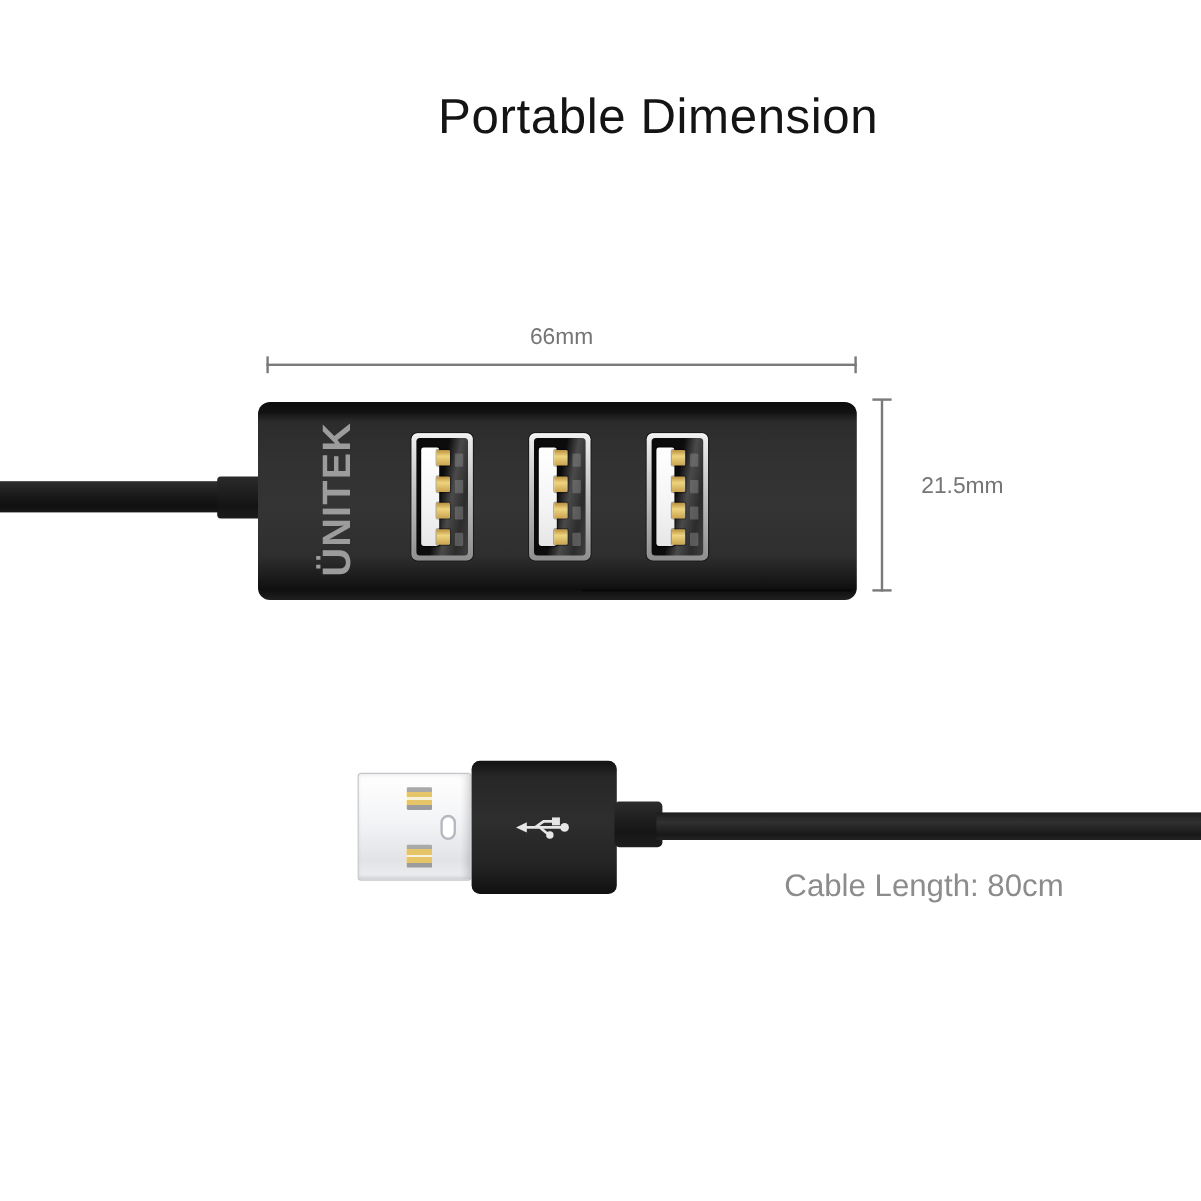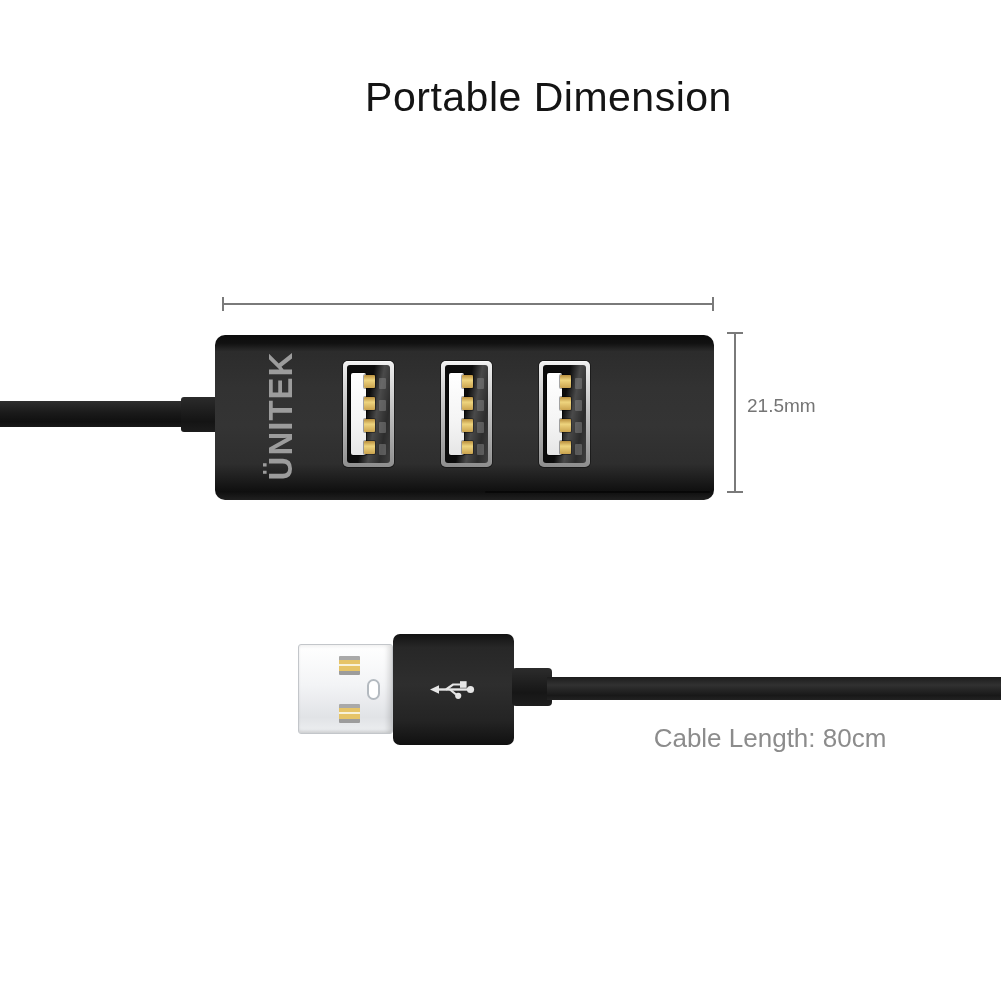--- a/index.html
+++ b/index.html
@@ -22,21 +22,21 @@
   .dim-label{color:#757575;font-size:19px;}
   .dim-w-label{left:222px;top:271px;width:492px;text-align:center;}
   .dim-w-line{left:222px;top:303px;width:492px;height:2px;background:#7a7a7a;}
   .tick-v{width:2px;height:14px;background:#7a7a7a;top:297px;}
   .tick-v.left{left:222px;}
   .tick-v.right{left:712px;}
   .dim-h-line{left:734px;top:333px;width:2px;height:160px;background:#7a7a7a;}
   .tick-h{width:16px;height:2px;background:#7a7a7a;left:727px;}
   .tick-h.top{top:332px;}
   .tick-h.bottom{top:491px;}
-  .dim-h-label{left:747px;top:395px;width:110px;text-align:left;}
+  .dim-h-label{left:747px;top:395px;width:110px;text-align:center;}
 
   
   .hub-cable{
     left:0;top:401px;width:184px;height:26px;
     background:linear-gradient(180deg,#2f2f2f 0%,#1a1a1a 45%,#101010 80%,#191919 100%);
   }
   .hub-cable-relief{
     left:181px;top:397px;width:37px;height:35px;border-radius:3px;
     background:linear-gradient(180deg,#2b2b2b 0%,#141414 70%,#1c1c1c 100%);
   }
@@ -121,20 +121,21 @@
     color:#8c8c8c;font-size:26px;
   }
 </style>
 </head>
 <body>
 
 <div class="stage">
 
   <h1 class="title">Portable Dimension</h1>
 
+  <div class="abs dim-label dim-w-label">66mm</div>
   <div class="abs dim-w-line"></div>
   <div class="abs tick-v left"></div>
   <div class="abs tick-v right"></div>
 
   <div class="abs hub-cable"></div>
   <div class="abs hub-cable-relief"></div>
 
   <div class="abs hub">
     <div class="abs brand">ÜNITEK</div>
 

